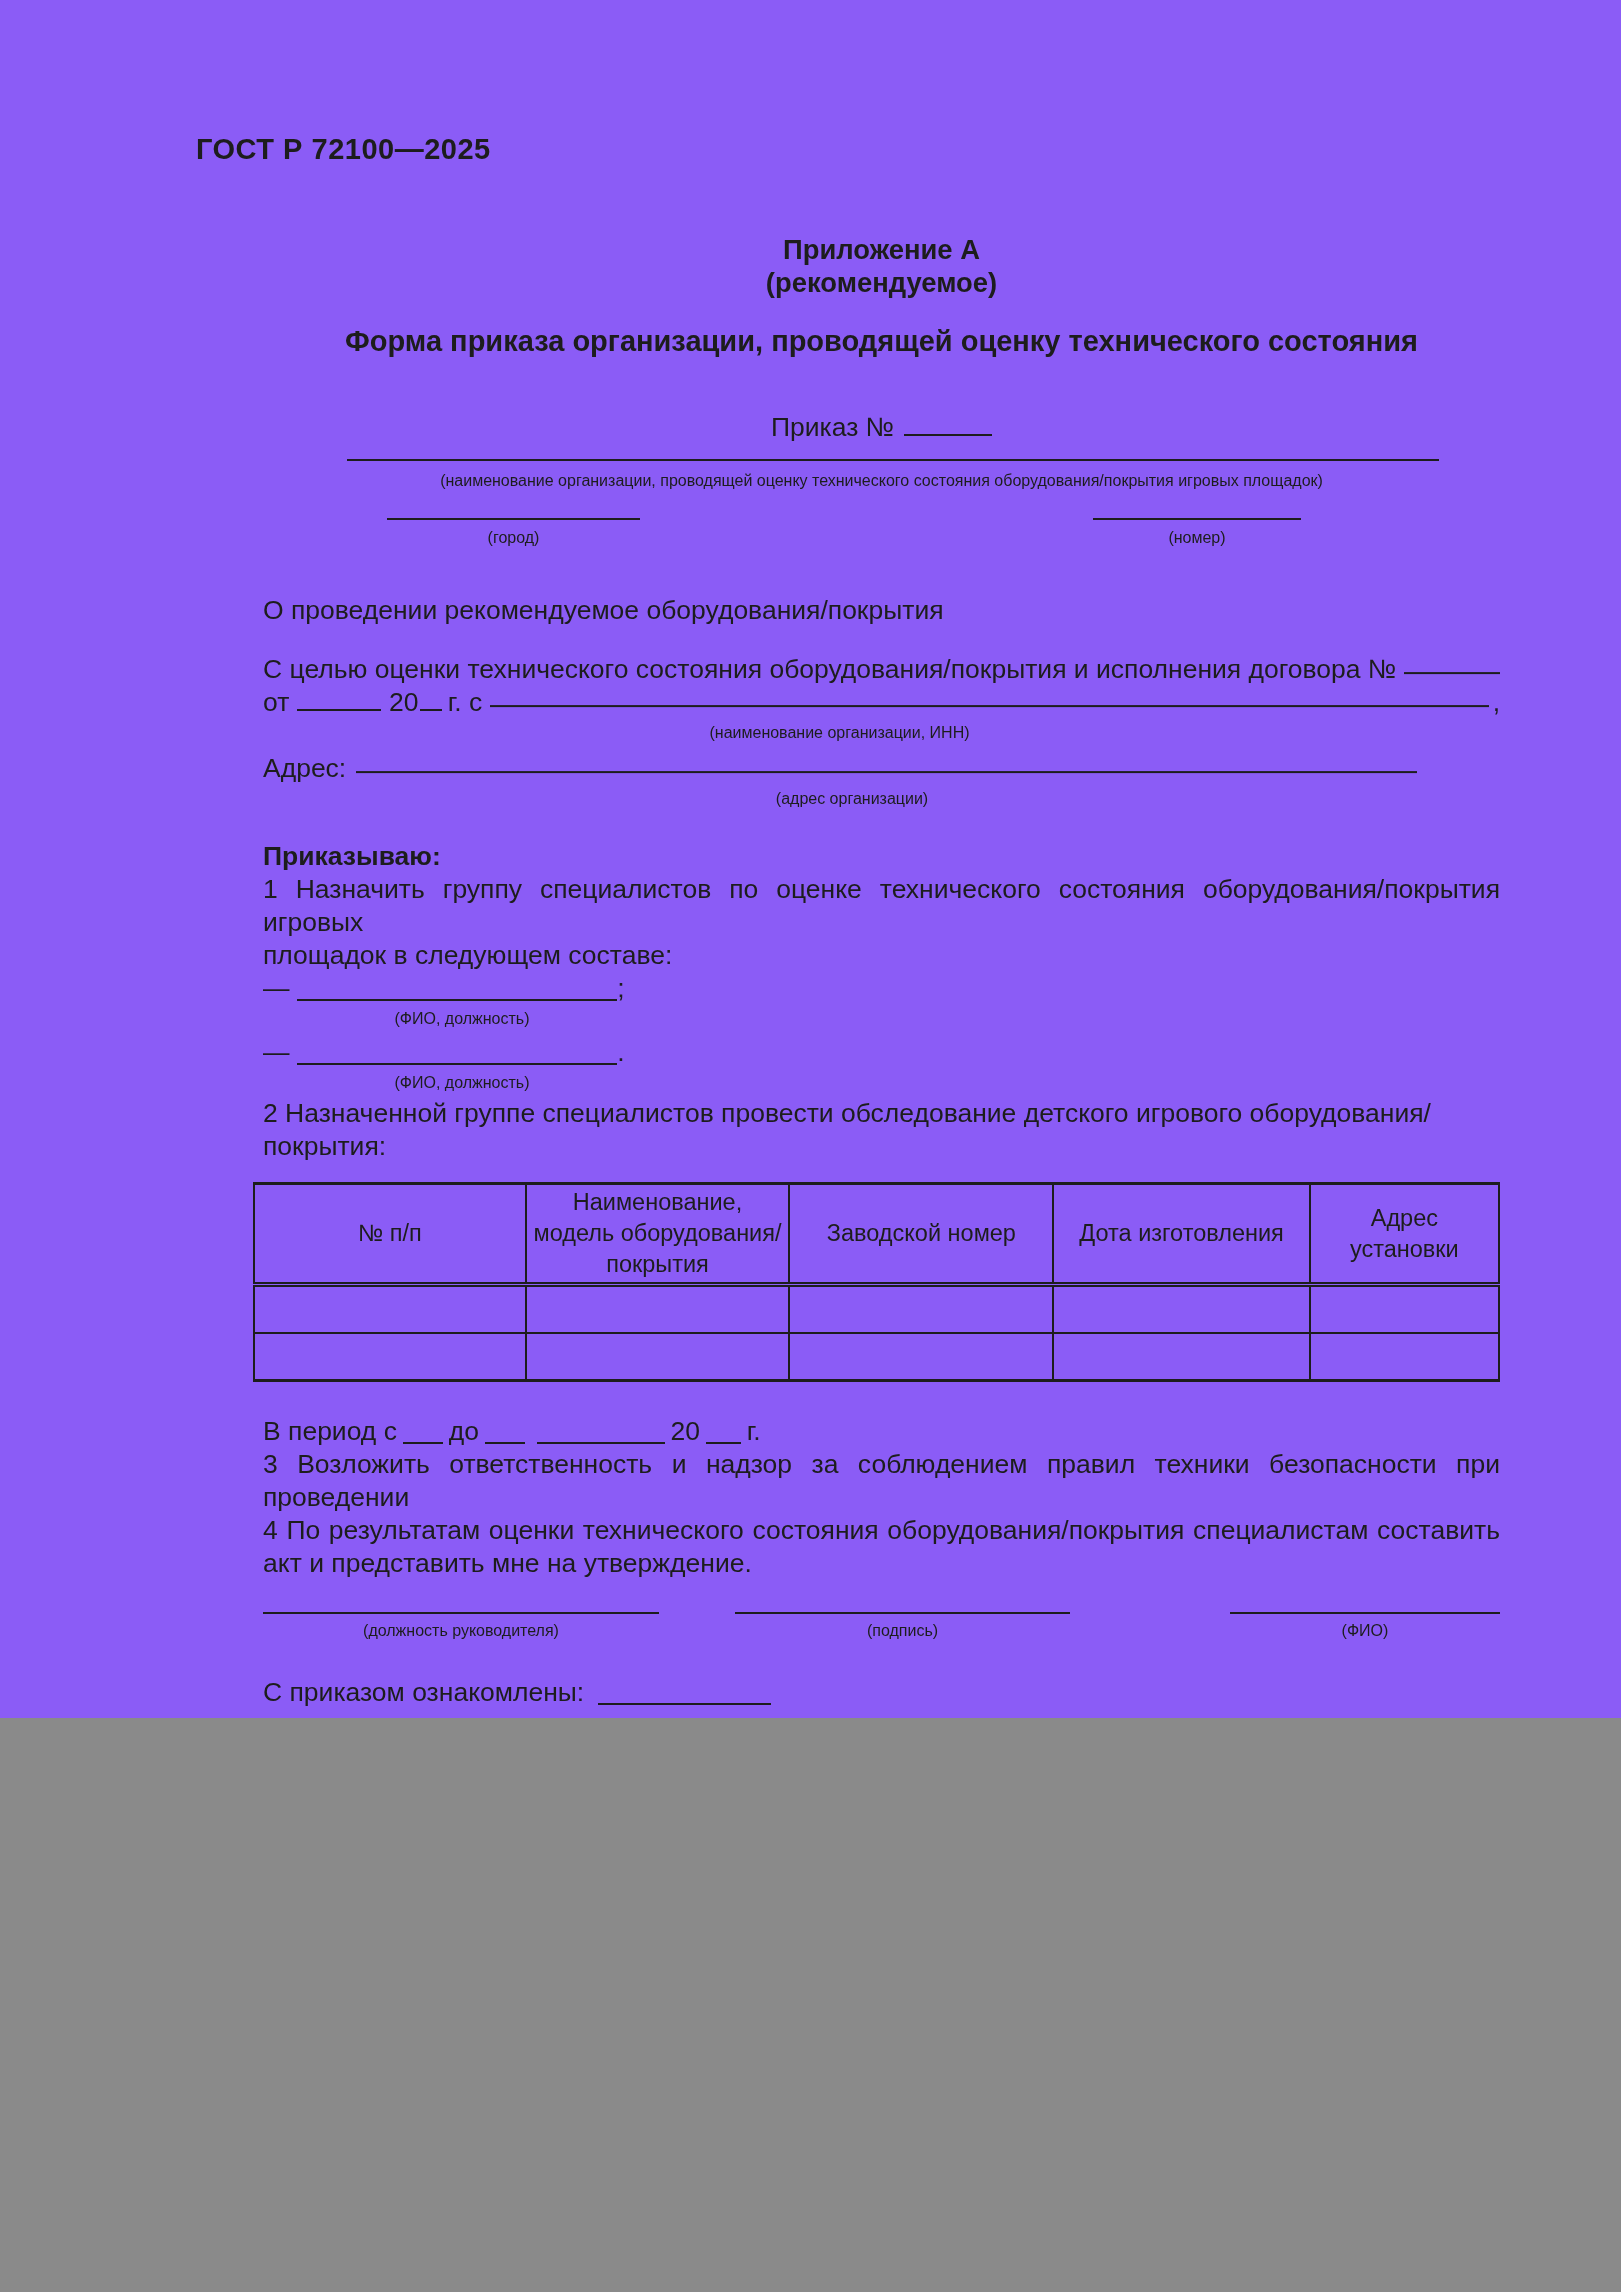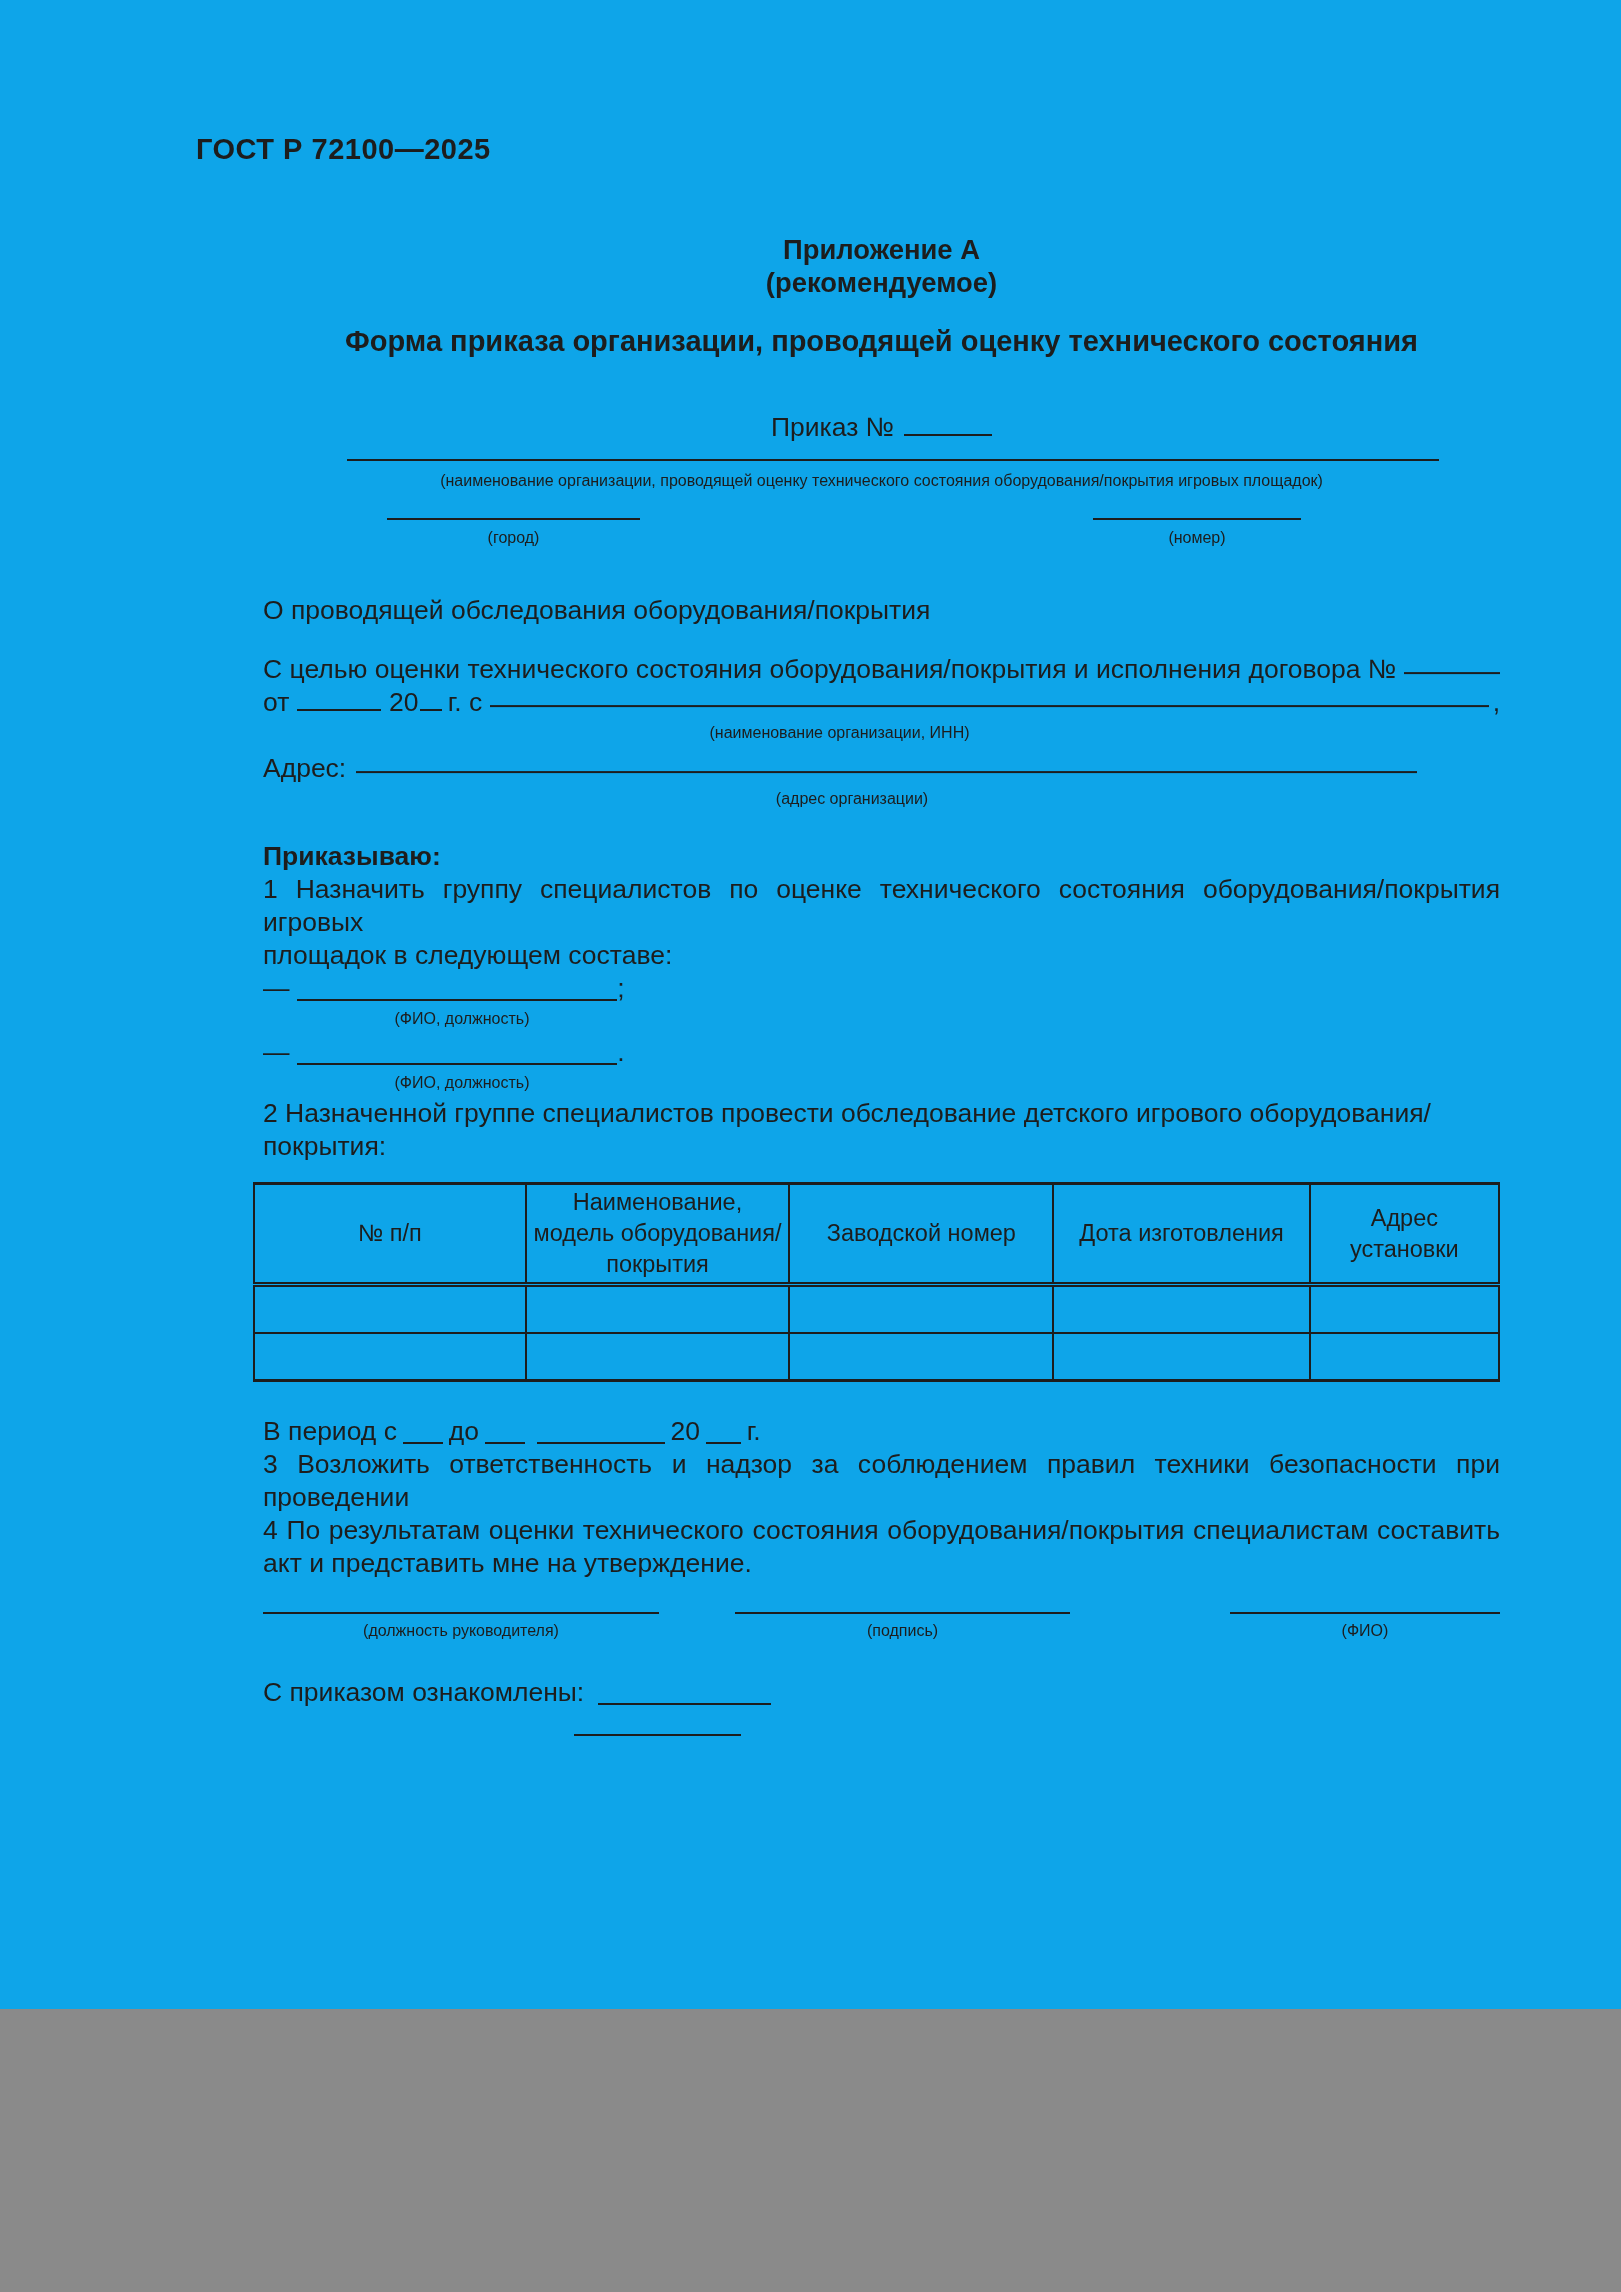--- a/index.html
+++ b/index.html
@@ -1,20 +1,20 @@
 <!DOCTYPE html>
 <html><head>
 <meta charset="utf-8">
 <style>
   html,body { margin:0; padding:0; background:#8a8a8a; }
   .page {
     position: relative;
-    width: 1621px; height: 2009px;
+    width: 1621px; height: 1718px;
     margin: 0 auto;
-    background: #0ea5e9;
+    background: #8b5cf6;
     color: #1d1d1d;
     font-family: "Liberation Sans", "DejaVu Sans", sans-serif;
     overflow: hidden;
   }
   .gost-header {
     position: absolute; left: 196px; top: 133px;
     font-size: 29px; font-weight: bold; letter-spacing: 0.5px;
   }
   .page-number {
     position: absolute; left: 196px; top: 2064px;
@@ -131,21 +131,21 @@
       <div class="cd-col cd-city">
         <div class="lineblock"></div>
         <div class="caption">(город)</div>
       </div>
       <div class="cd-col cd-date">
         <div class="lineblock"></div>
         <div class="caption">(номер)</div>
       </div>
     </div>
 
-    <div class="subject">О проводящей обследования оборудования/покрытия</div>
+    <div class="subject">О проведении рекомендуемое оборудования/покрытия</div>
 
     <div class="purpose-row frow">
       <span class="txt">С целью оценки технического состояния оборудования/покрытия и исполнения договора №</span>
       <span class="fill" style="margin-left:7.8px"></span>
     </div>
 
     <div class="frow">
       <span class="txt">от</span>
       <span class="bl b86"></span>
       <span class="txt">20</span>

